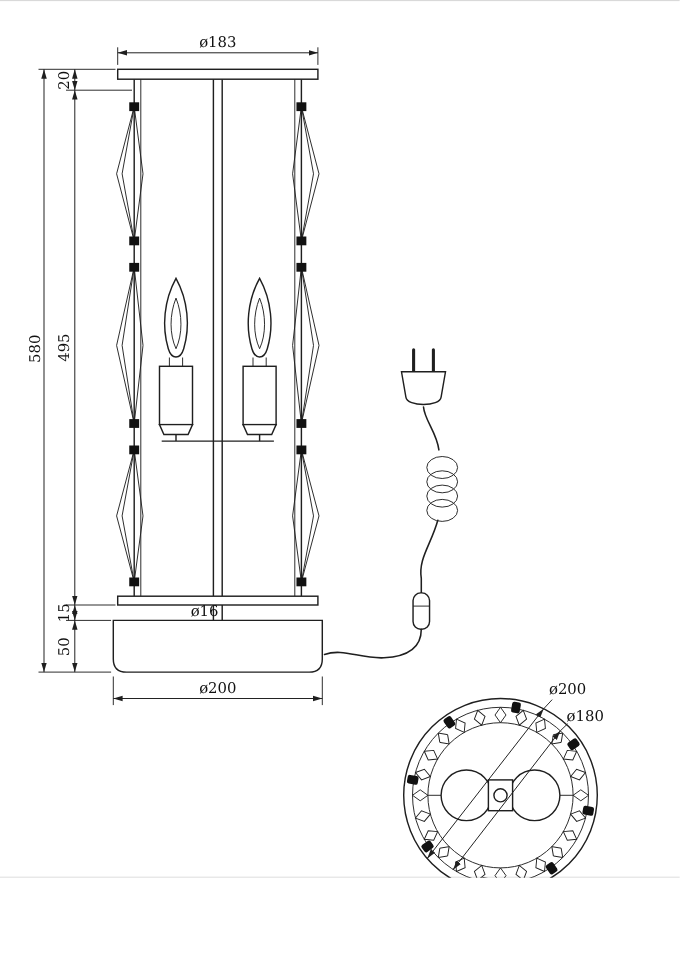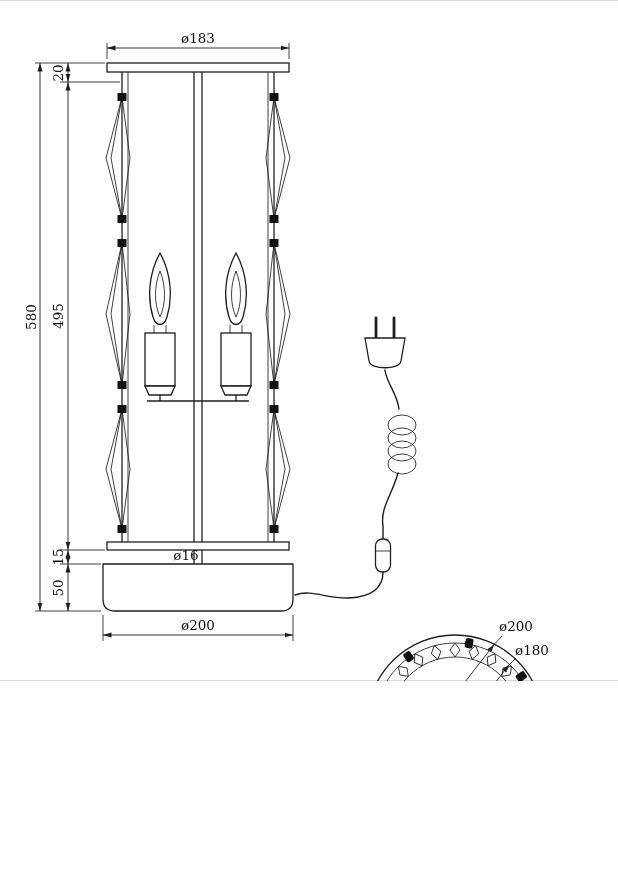--- a/index.html
+++ b/index.html
@@ -1,18 +1,18 @@
 <!DOCTYPE html>
 <html><head>
 <meta charset="utf-8">
 <style>
   html,body{margin:0;padding:0;background:#fff;}
   #stage{
     position:relative;
-    width:618px;height:681px;
+    width:618px;height:798px;
     background:#ffffff;
     border-top:1px solid #d9d9d9;
     border-bottom:1px solid #d9d9d9;
     box-sizing:border-box;
     font-family:"DejaVu Serif", serif;
   }
   svg{display:block;}
   .ol{stroke:#1f1f1f;stroke-width:1.3;fill:none;}
   .olf{stroke:#1f1f1f;stroke-width:1.3;fill:#ffffff;}
   .thin{stroke:#1f1f1f;stroke-width:0.85;fill:none;}

